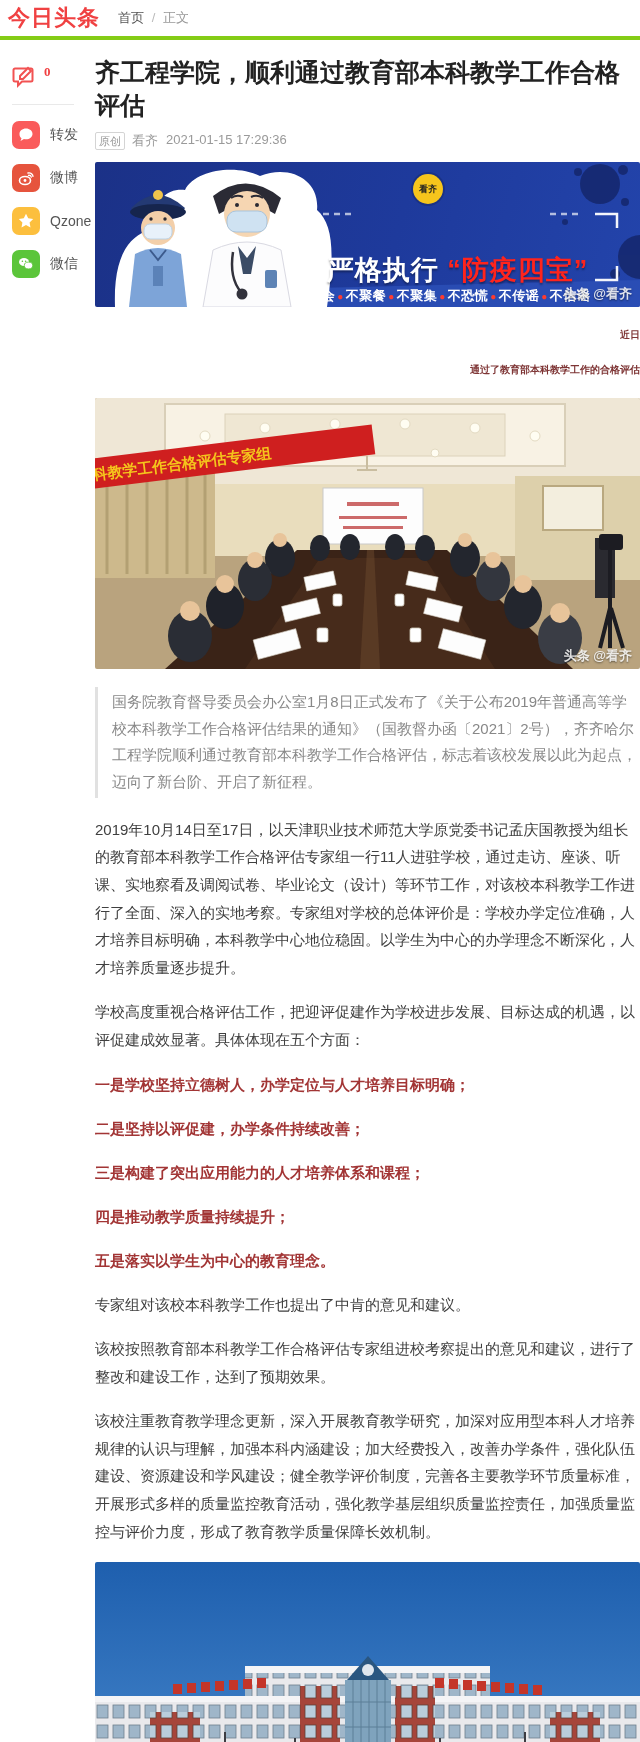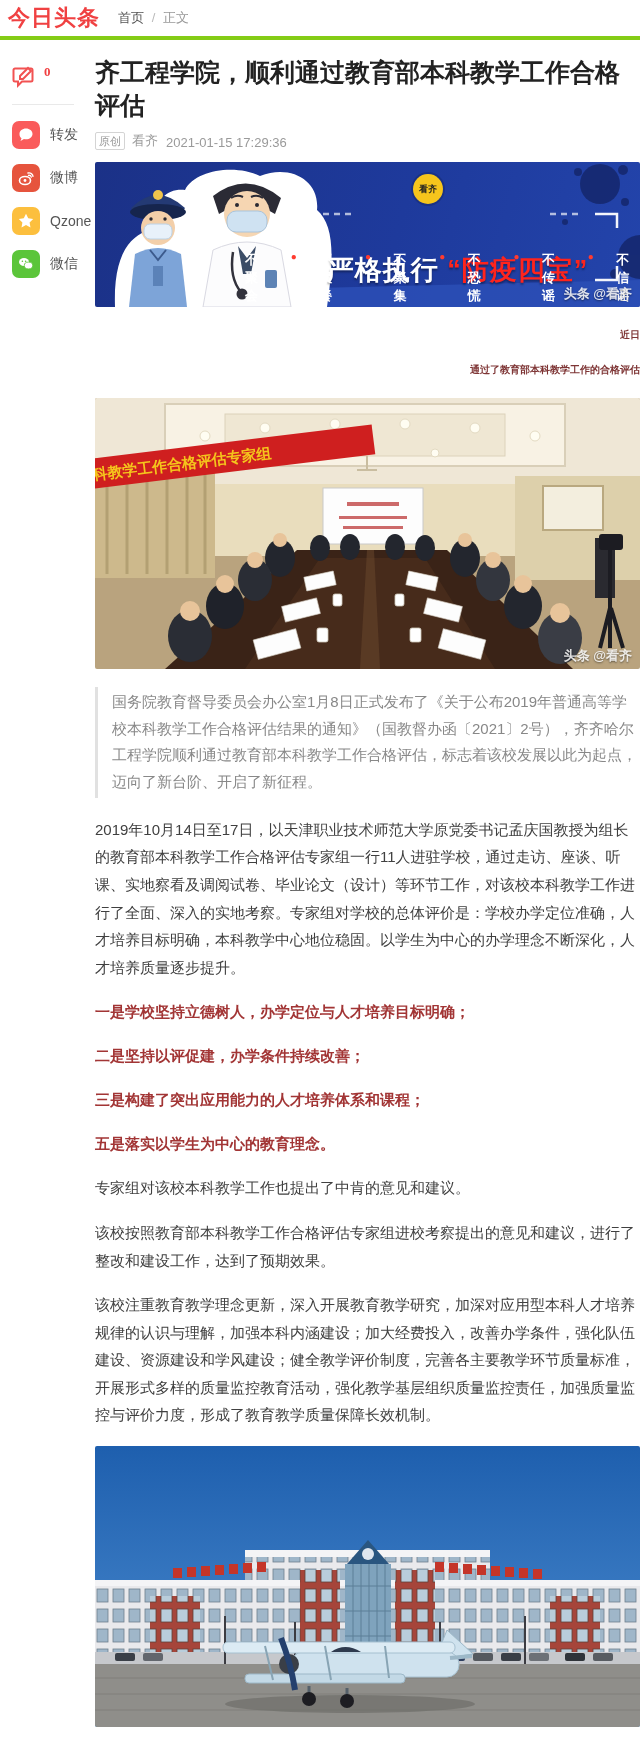--- a/index.html
+++ b/index.html
@@ -17,31 +17,31 @@
   .article{width:545px;flex:0 0 545px;padding-right:0;}
   
   .comment-box{display:flex;align-items:flex-start;cursor:pointer;margin-bottom:10px;}
   .comment-box .count{color:#f04142;font-size:13px;font-weight:bold;margin-left:6px;font-family:"Liberation Serif",serif;}
   .rail-divider{width:62px;border-top:1px solid #e9e9e9;margin:8px 0 16px;}
   .share-item{display:flex;align-items:center;margin-bottom:15px;cursor:pointer;}
   .share-ico{width:28px;height:28px;border-radius:7px;display:flex;align-items:center;justify-content:center;flex:0 0 28px;}
   .share-label{font-size:14px;color:#555;margin-left:10px;}
   
   h1.title{font-size:25px;line-height:1.32;color:#222;margin:16px 0 10px;font-weight:bold;}
-  .byline{font-size:13px;color:#9a9a9a;margin-bottom:12px;display:flex;align-items:flex-end;}
+  .byline{font-size:13px;color:#9a9a9a;margin-bottom:12px;display:flex;align-items:flex-start;}
   .byline .tag{font-size:11px;border:1px solid #d4d4d4;color:#999;padding:0 3px;border-radius:2px;margin-right:7px;line-height:16px;}
   .byline .author{margin-right:8px;}
   
   .banner{position:relative;width:545px;height:145px;overflow:hidden;border-radius:2px;cursor:pointer;
           background:linear-gradient(105deg,#1b3187 0%,#1e3a9c 55%,#2344ab 100%);}
   .banner svg{position:absolute;inset:0;}
   .banner-line1{position:absolute;left:225px;top:48px;width:290px;text-align:center;color:#fff;font-size:29px;font-weight:bold;letter-spacing:3px;text-shadow:0 2px 2px rgba(0,0,0,.35);}
   .banner-line2{position:absolute;left:185px;top:90px;width:355px;text-align:center;font-size:27px;font-weight:bold;letter-spacing:1px;color:#fff;text-shadow:0 2px 2px rgba(0,0,0,.35);}
   .banner-line2 .hl{color:#ff241c;}
-  .banner-slogans{position:absolute;left:150px;right:0;bottom:2px;display:flex;justify-content:center;color:#fff;font-size:13px;font-weight:bold;letter-spacing:.5px;gap:20px;}
+  .banner-slogans{position:absolute;left:150px;right:0;bottom:2px;display:flex;justify-content:center;align-items:center;color:#fff;font-size:13px;font-weight:bold;letter-spacing:.5px;}
   .banner-slogans .dot{color:#ff3b2f;font-size:10px;margin:0 2px;}
   .banner-logo{position:absolute;left:318px;top:12px;width:30px;height:30px;border-radius:50%;background:#f6c51c;display:flex;align-items:center;justify-content:center;font-size:9px;font-weight:bold;color:#222;box-shadow:0 0 0 2px rgba(0,0,0,.15);}
   .wm{position:absolute;right:8px;bottom:4px;color:rgba(255,255,255,.85);font-size:13px;font-weight:bold;text-shadow:0 1px 2px rgba(0,0,0,.5);}
   
   .photo{position:relative;width:545px;overflow:hidden;border-radius:2px;cursor:pointer;margin:6px 0;}
   .photo svg{display:block;}
   
   .lead-p{text-align:right;color:#7e3535;font-weight:bold;font-size:10px;margin:21px 0;}
   blockquote.quote{margin:18px 0;padding:2px 0 2px 14px;border-left:3px solid #e1e1e1;color:#888;font-size:15px;line-height:1.78;}
   p.body{font-size:15px;line-height:1.84;color:#404040;margin:17px 0;}
@@ -309,24 +309,26 @@
             <path d="M515,150 v100 M505,250 l10,-40 M528,250 l-12,-40"></path>
           </g>
         <rect x="504" y="136" width="24" height="16" rx="3" fill="#1c1c22"></rect>
       </svg>
       <div class="wm">头条 @看齐</div>
     </div>
 
     <blockquote class="quote">国务院教育督导委员会办公室1月8日正式发布了《关于公布2019年普通高等学校本科教学工作合格评估结果的通知》（国教督办函〔2021〕2号），齐齐哈尔工程学院顺利通过教育部本科教学工作合格评估，标志着该校发展以此为起点，迈向了新台阶、开启了新征程。</blockquote>
 
     <p class="body">2019年10月14日至17日，以天津职业技术师范大学原党委书记孟庆国教授为组长的教育部本科教学工作合格评估专家组一行11人进驻学校，通过走访、座谈、听课、实地察看及调阅试卷、毕业论文（设计）等环节工作，对该校本科教学工作进行了全面、深入的实地考察。专家组对学校的总体评价是：学校办学定位准确，人才培养目标明确，本科教学中心地位稳固。以学生为中心的办学理念不断深化，人才培养质量逐步提升。</p>
+    <p class="body">学校高度重视合格评估工作，把迎评促建作为学校进步发展、目标达成的机遇，以评促建成效显著。具体体现在五个方面：</p>
 
     <p class="highlight">一是学校坚持立德树人，办学定位与人才培养目标明确；</p>
     <p class="highlight">二是坚持以评促建，办学条件持续改善；</p>
     <p class="highlight">三是构建了突出应用能力的人才培养体系和课程；</p>
+    <p class="highlight">四是推动教学质量持续提升；</p>
     <p class="highlight">五是落实以学生为中心的教育理念。</p>
 
     <p class="body">专家组对该校本科教学工作也提出了中肯的意见和建议。</p>
     <p class="body">该校按照教育部本科教学工作合格评估专家组进校考察提出的意见和建议，进行了整改和建设工作，达到了预期效果。</p>
     <p class="body">该校注重教育教学理念更新，深入开展教育教学研究，加深对应用型本科人才培养规律的认识与理解，加强本科内涵建设；加大经费投入，改善办学条件，强化队伍建设、资源建设和学风建设；健全教学评价制度，完善各主要教学环节质量标准，开展形式多样的质量监控教育活动，强化教学基层组织质量监控责任，加强质量监控与评价力度，形成了教育教学质量保障长效机制。</p>
 
     <div class="photo">
       <svg viewBox="0 0 545 281" width="545" height="281">
         <defs>
           <linearGradient id="sky" x1="0" y1="0" x2="0" y2="1">

